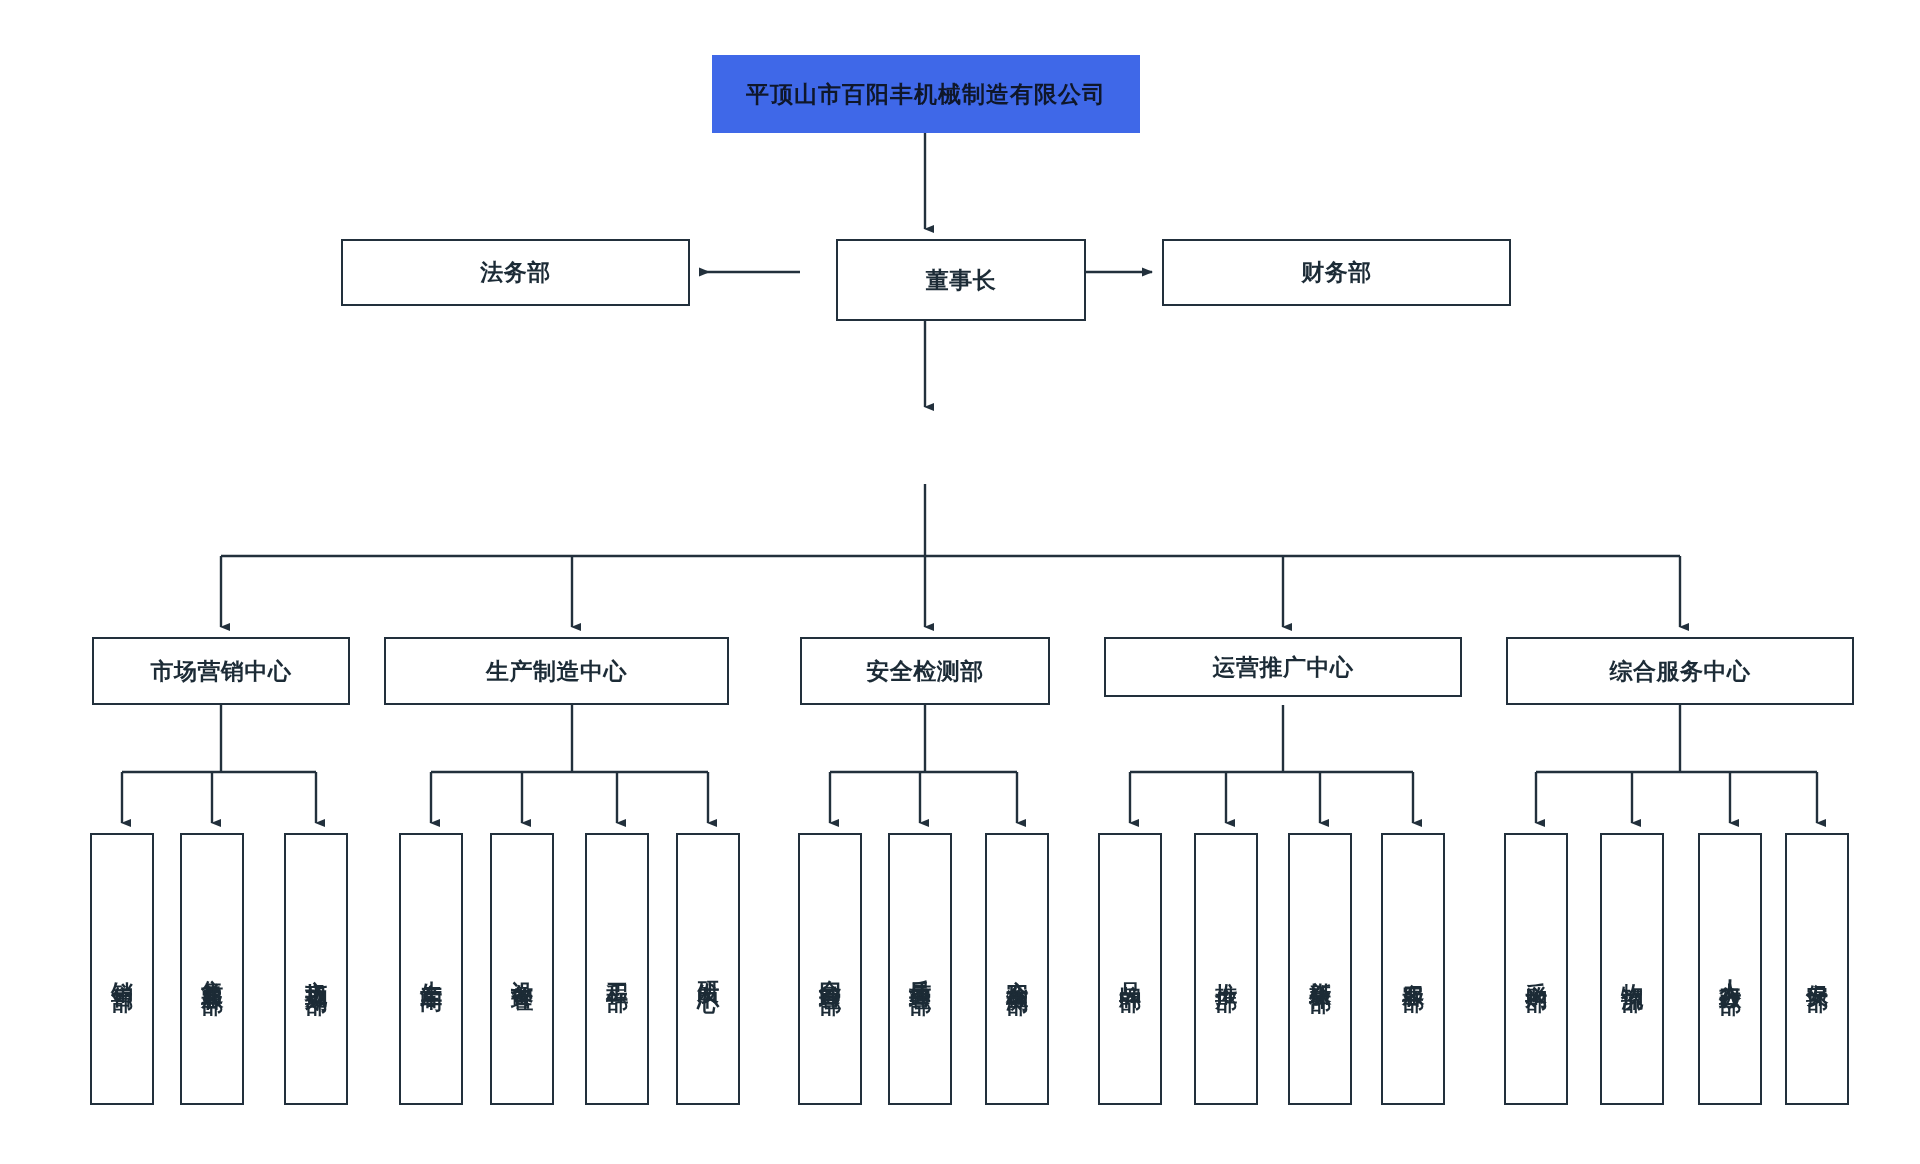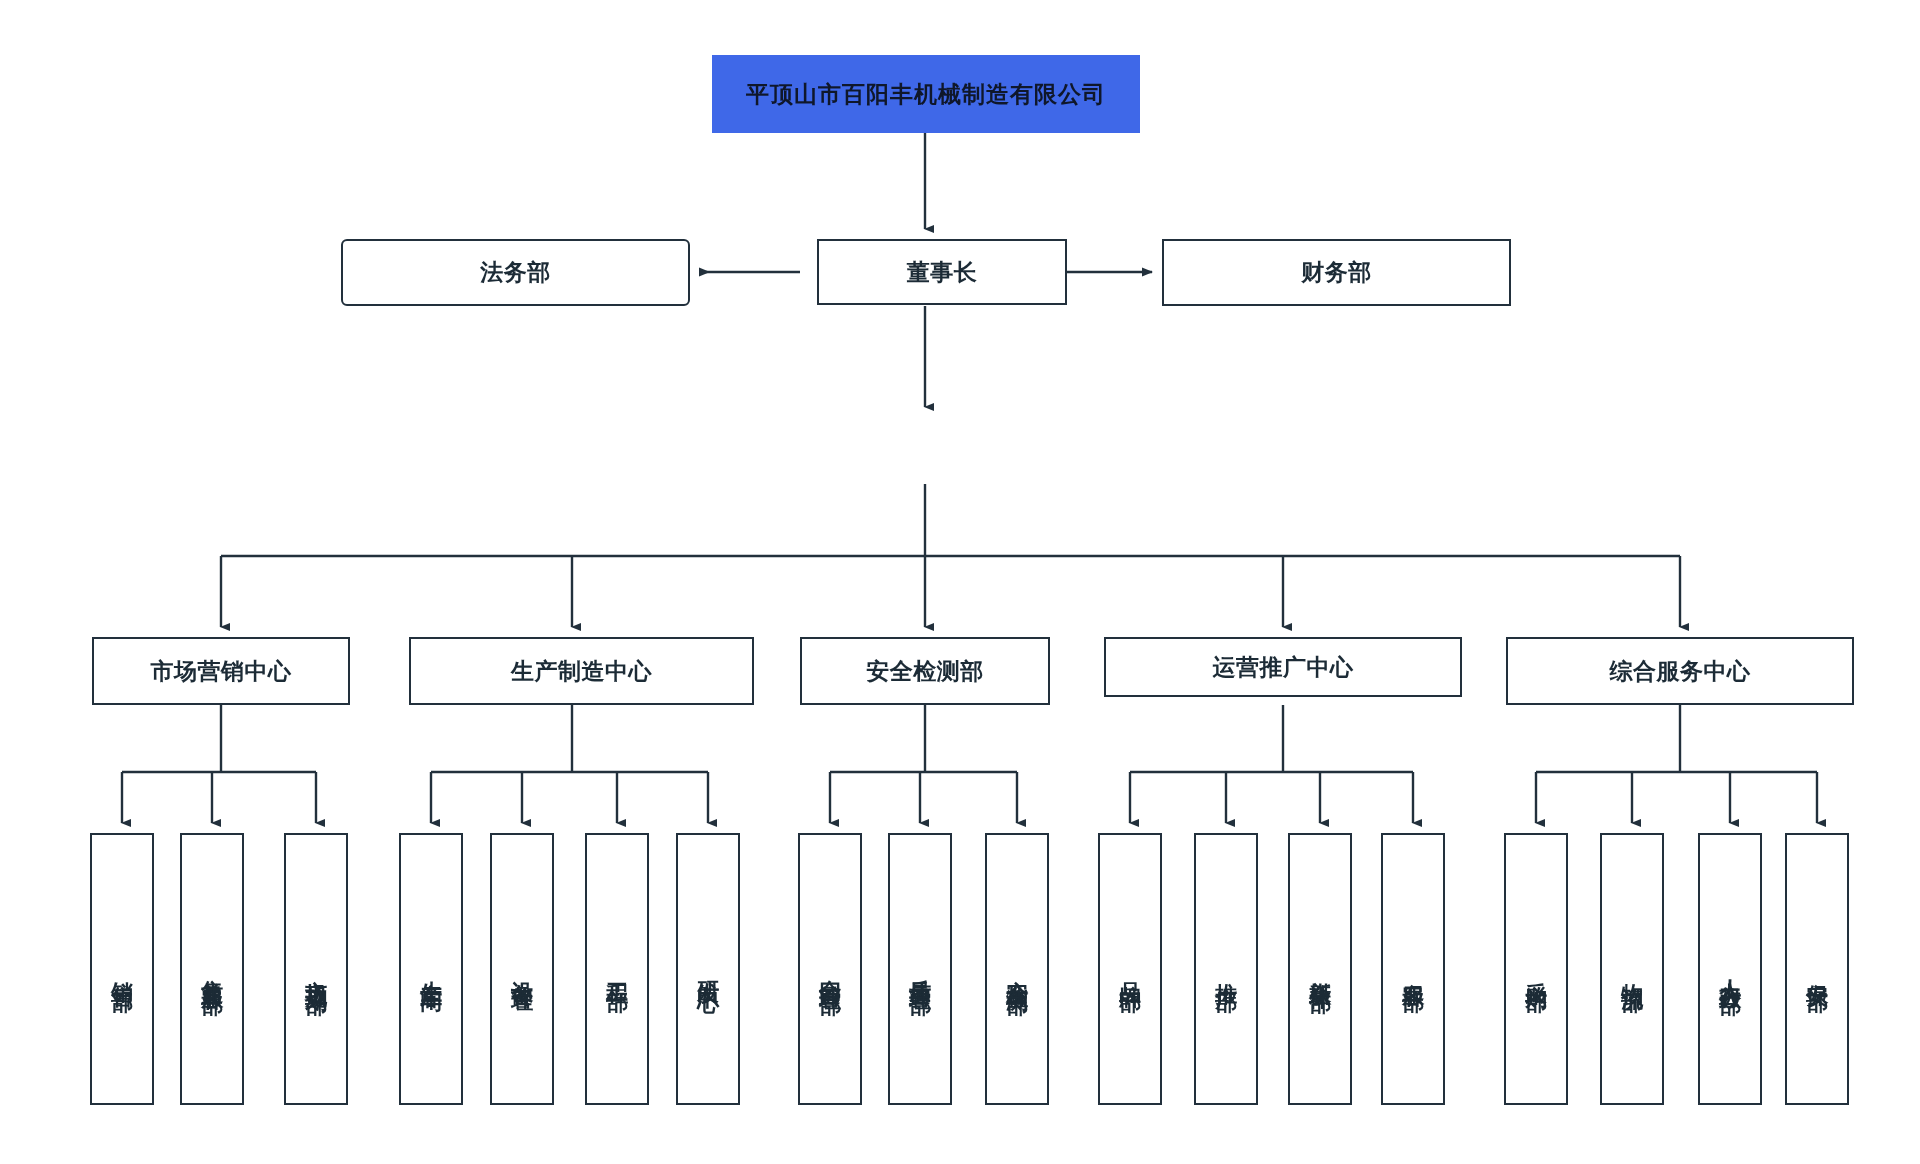--- a/index.html
+++ b/index.html
@@ -136,37 +136,37 @@
       <line x1="1632" y1="772" x2="1632" y2="823" marker-end="url(#arrowDown)"></line>
       <line x1="1730" y1="772" x2="1730" y2="823" marker-end="url(#arrowDown)"></line>
       <line x1="1817" y1="772" x2="1817" y2="823" marker-end="url(#arrowDown)"></line>
     </g>
   </svg>
 
   <div class="node root" id="node-root" style="left: 712px; top: 55px; width: 428px; height: 78px;">
     <span>平顶山市百阳丰机械制造有限公司</span>
   </div>
 
-  <div class="node exec" id="node-legal" style="left: 341px; top: 239px; width: 349px; height: 67px; border-radius: 6px;">
+  <div class="node exec" id="node-legal" style="left: 341px; top: 239px; width: 349px; height: 67px;">
     <span>法务部</span>
   </div>
 
-  <div class="node exec" id="node-chairman" style="left: 817px; top: 239px; width: 250px; height: 66px;">
+  <div class="node exec" id="node-chairman" style="left: 836px; top: 239px; width: 250px; height: 82px;">
     <span>董事长</span>
   </div>
 
   <div class="node exec" id="node-finance" style="left: 1162px; top: 239px; width: 349px; height: 67px;">
     <span>财务部</span>
   </div>
 
 
   <div class="node center" id="node-center-0" style="left: 92px; top: 637px; width: 258px; height: 68px;">
     <span>市场营销中心</span>
   </div>
-  <div class="node center" id="node-center-1" style="left: 409px; top: 637px; width: 345px; height: 68px; text-align: right;">
+  <div class="node center" id="node-center-1" style="left: 384px; top: 637px; width: 345px; height: 68px; text-align: right;">
     <span>生产制造中心</span>
   </div>
   <div class="node center" id="node-center-2" style="left: 800px; top: 637px; width: 250px; height: 68px;">
     <span>安全检测部</span>
   </div>
   <div class="node center" id="node-center-3" style="left: 1104px; top: 637px; width: 358px; height: 60px;">
     <span>运营推广中心</span>
   </div>
   <div class="node center" id="node-center-4" style="left: 1506px; top: 637px; width: 348px; height: 68px;">
     <span>综合服务中心</span>

